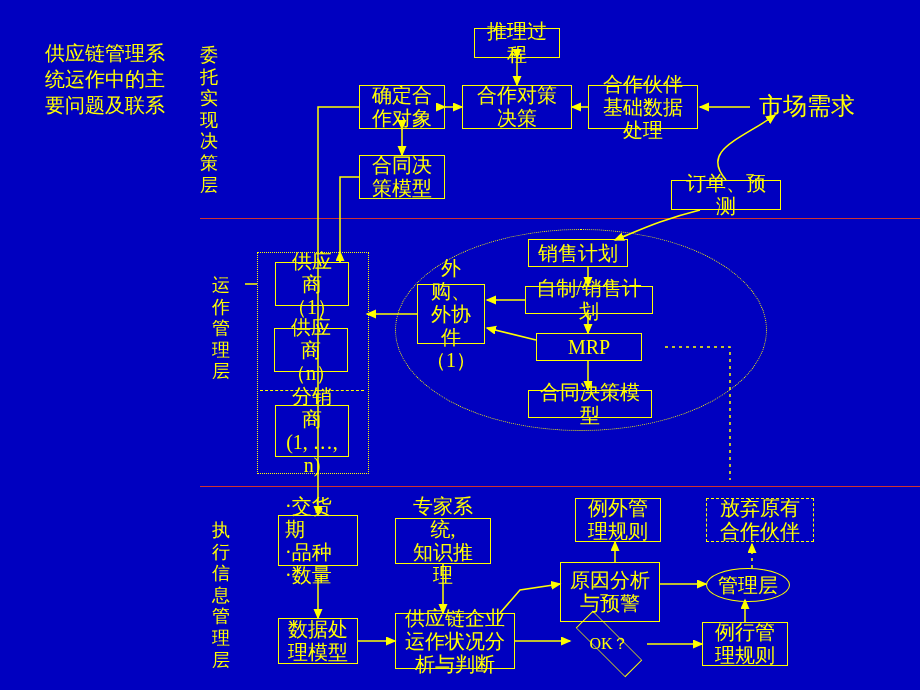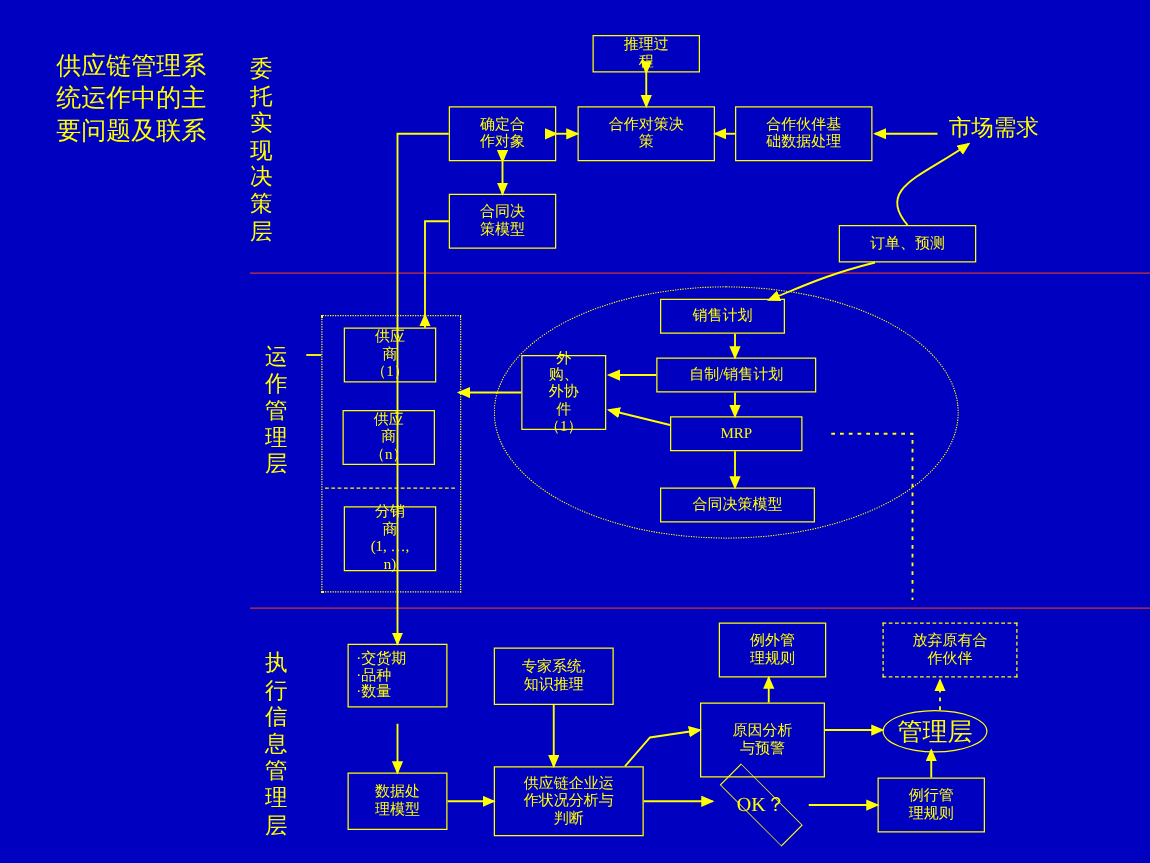--- a/index.html
+++ b/index.html
@@ -1,21 +1,21 @@
 <!DOCTYPE html>
 <html><head>
 <meta charset="utf-8">
 <style>
   html,body{margin:0;padding:0;background:#0000c0;width:920px;height:690px;overflow:hidden;font-family:"SimSun","宋体",serif}
   .stage{position:relative;width:920px;height:690px}
-  .box{position:absolute;border:1.5px solid #ffff00;color:#ffff00;font-size:12px;text-align:center;display:flex;align-items:center;justify-content:center;line-height:1.15;padding:2px 20px;box-sizing:border-box;background:transparent}
+  .box{position:absolute;border:1.5px solid #ffff00;color:#ffff00;font-size:20px;text-align:center;display:flex;align-items:center;justify-content:center;line-height:1.15;padding:2px 8px;box-sizing:border-box;background:transparent}
   .dashedbox{border-style:dashed}
   .vlabel{position:absolute;color:#ffff00;font-size:18px;display:flex;flex-direction:column;align-items:center;justify-content:flex-start;line-height:1.2}
   .title{position:absolute;color:#ffff00;font-size:20px;text-align:center;line-height:1.3}
-  .market{position:absolute;color:#ffff00;font-size:18px}
+  .market{position:absolute;color:#ffff00;font-size:24px}
   .hr{position:absolute;height:0;border-top:1.5px solid #cc3333}
   .dottedbox{position:absolute;border:1.5px dotted #ffff00}
   .ellipse{position:absolute;border:1.5px dotted #ffff00;border-radius:50%}
   .solidellipse{position:absolute;border:1.5px solid #ffff00;border-radius:50%;color:#ffff00;font-size:20px;display:flex;align-items:center;justify-content:center}
   .diamond{position:absolute;width:70px;height:40px;color:#ffff00;font-size:16px;display:flex;align-items:center;justify-content:center}
   .diamond::before{content:"";position:absolute;inset:0;border:1.5px solid #ffff00;transform:rotate(45deg) scaleY(.6);box-sizing:border-box}
   svg{position:absolute;left:0;top:0;pointer-events:none}
   .vltxt span{display:block}
 </style>
 </head>

